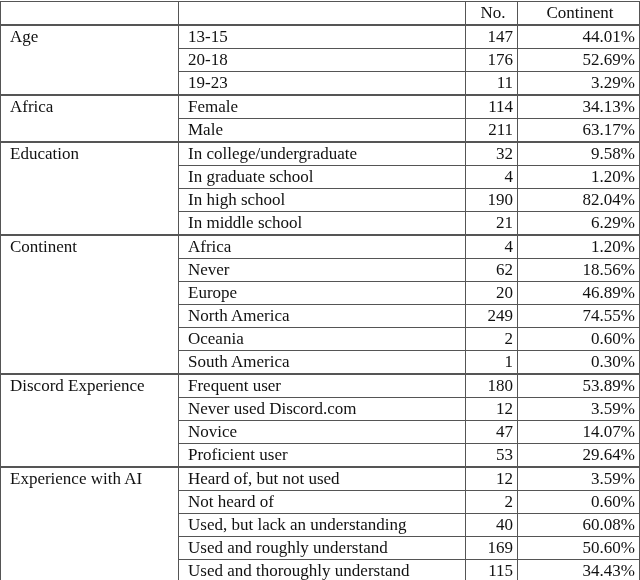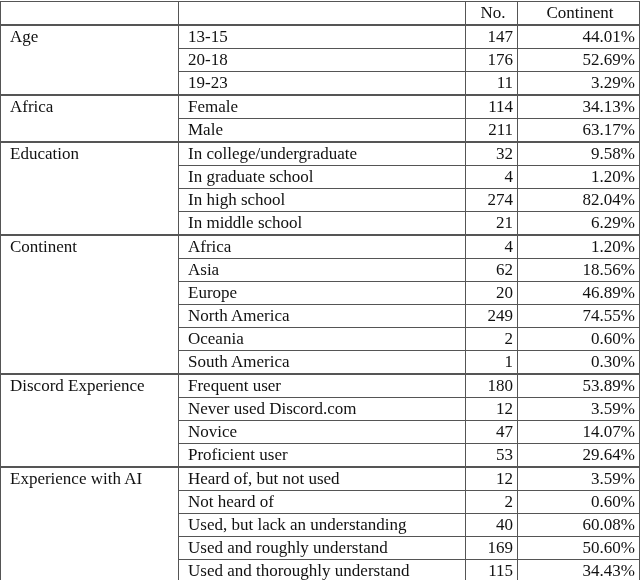--- a/index.html
+++ b/index.html
@@ -85,36 +85,36 @@
         <td class="num">32</td>
         <td class="num">9.58%</td>
       </tr>
       <tr>
         <td>In graduate school</td>
         <td class="num">4</td>
         <td class="num">1.20%</td>
       </tr>
       <tr>
         <td>In high school</td>
-        <td class="num">274</td>
+        <td class="num">190</td>
         <td class="num">82.04%</td>
       </tr>
       <tr>
         <td>In middle school</td>
         <td class="num">21</td>
         <td class="num">6.29%</td>
       </tr>
       <tr class="group-first">
         <td class="cat" rowspan="6">Continent</td>
         <td>Africa</td>
         <td class="num">4</td>
         <td class="num">1.20%</td>
       </tr>
       <tr>
-        <td>Asia</td>
+        <td>Never</td>
         <td class="num">62</td>
         <td class="num">18.56%</td>
       </tr>
       <tr>
         <td>Europe</td>
         <td class="num">20</td>
         <td class="num">46.89%</td>
       </tr>
       <tr>
         <td>North America</td>

